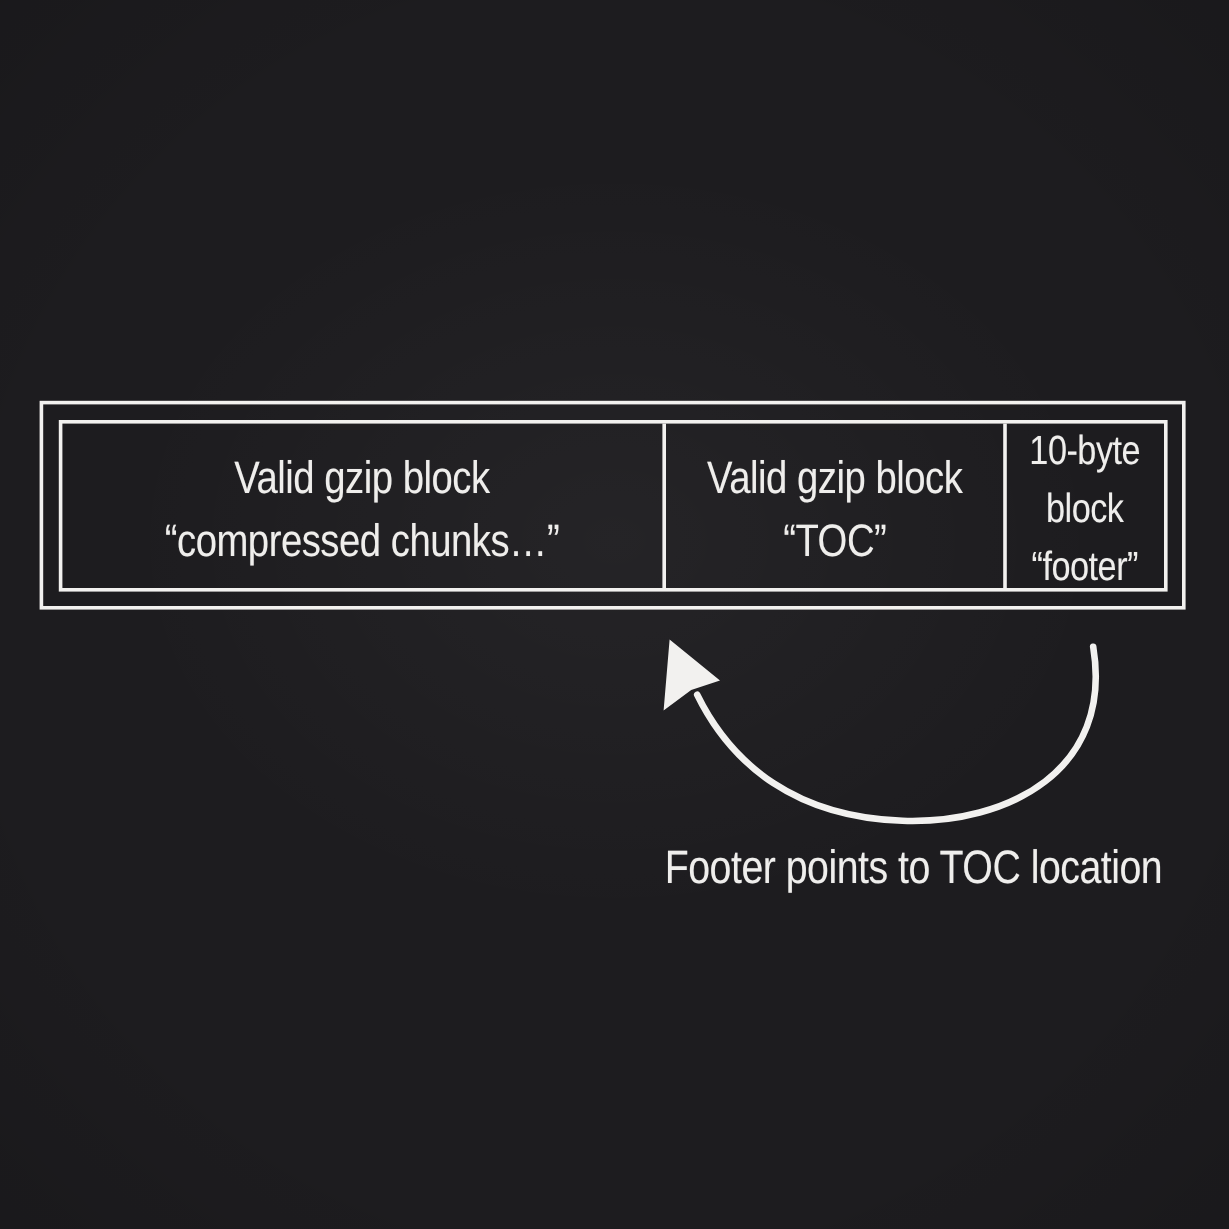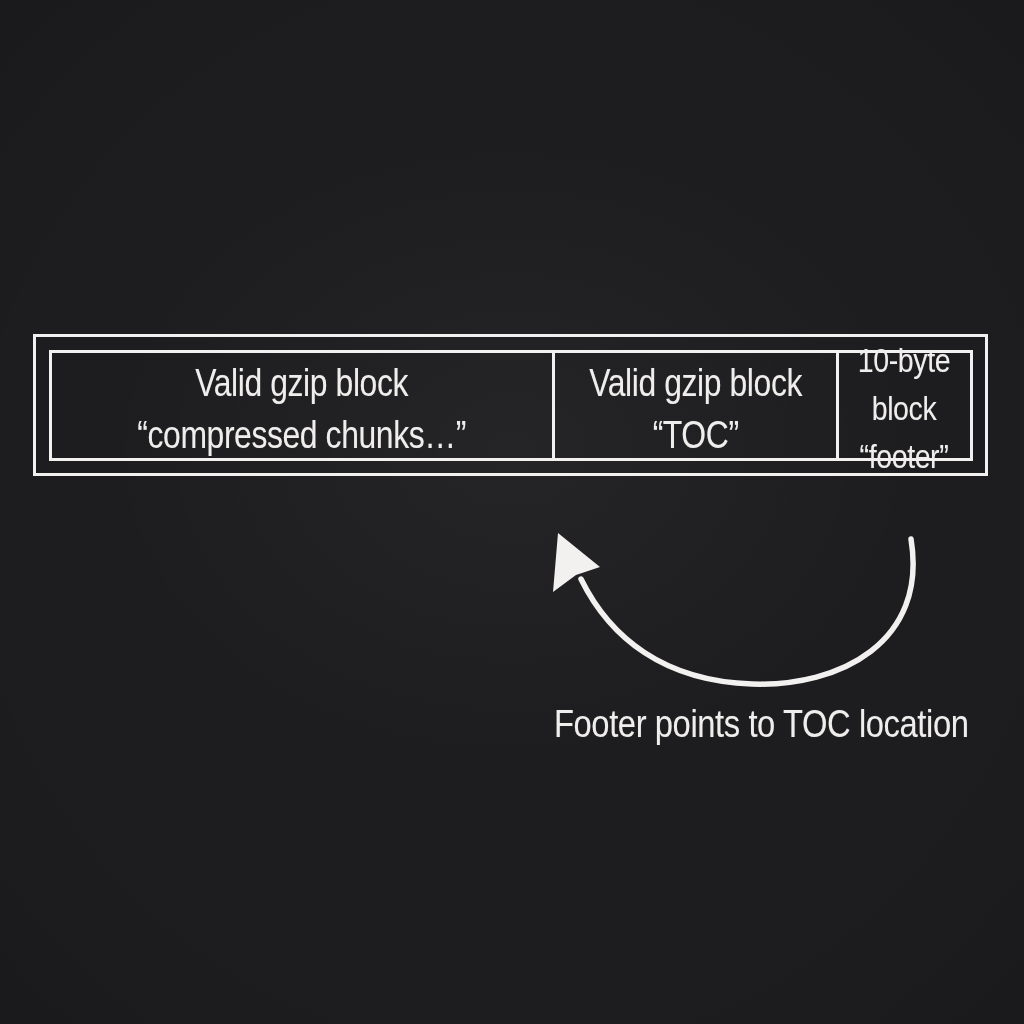--- a/index.html
+++ b/index.html
@@ -30,21 +30,21 @@
   }
 
   .stage { position: absolute; inset: 0; }
 
   
   .outer-box {
     position: absolute;
     left: 33px;
     top: 334px;
     width: 955px;
-    height: 142px;
+    height: 174px;
     border: 3px solid var(--line);
     box-sizing: border-box;
   }
   .inner-box {
     position: absolute;
     left: 13px;
     top: 13px;
     right: 12px;
     bottom: 12px;
     border: 3px solid var(--line);

